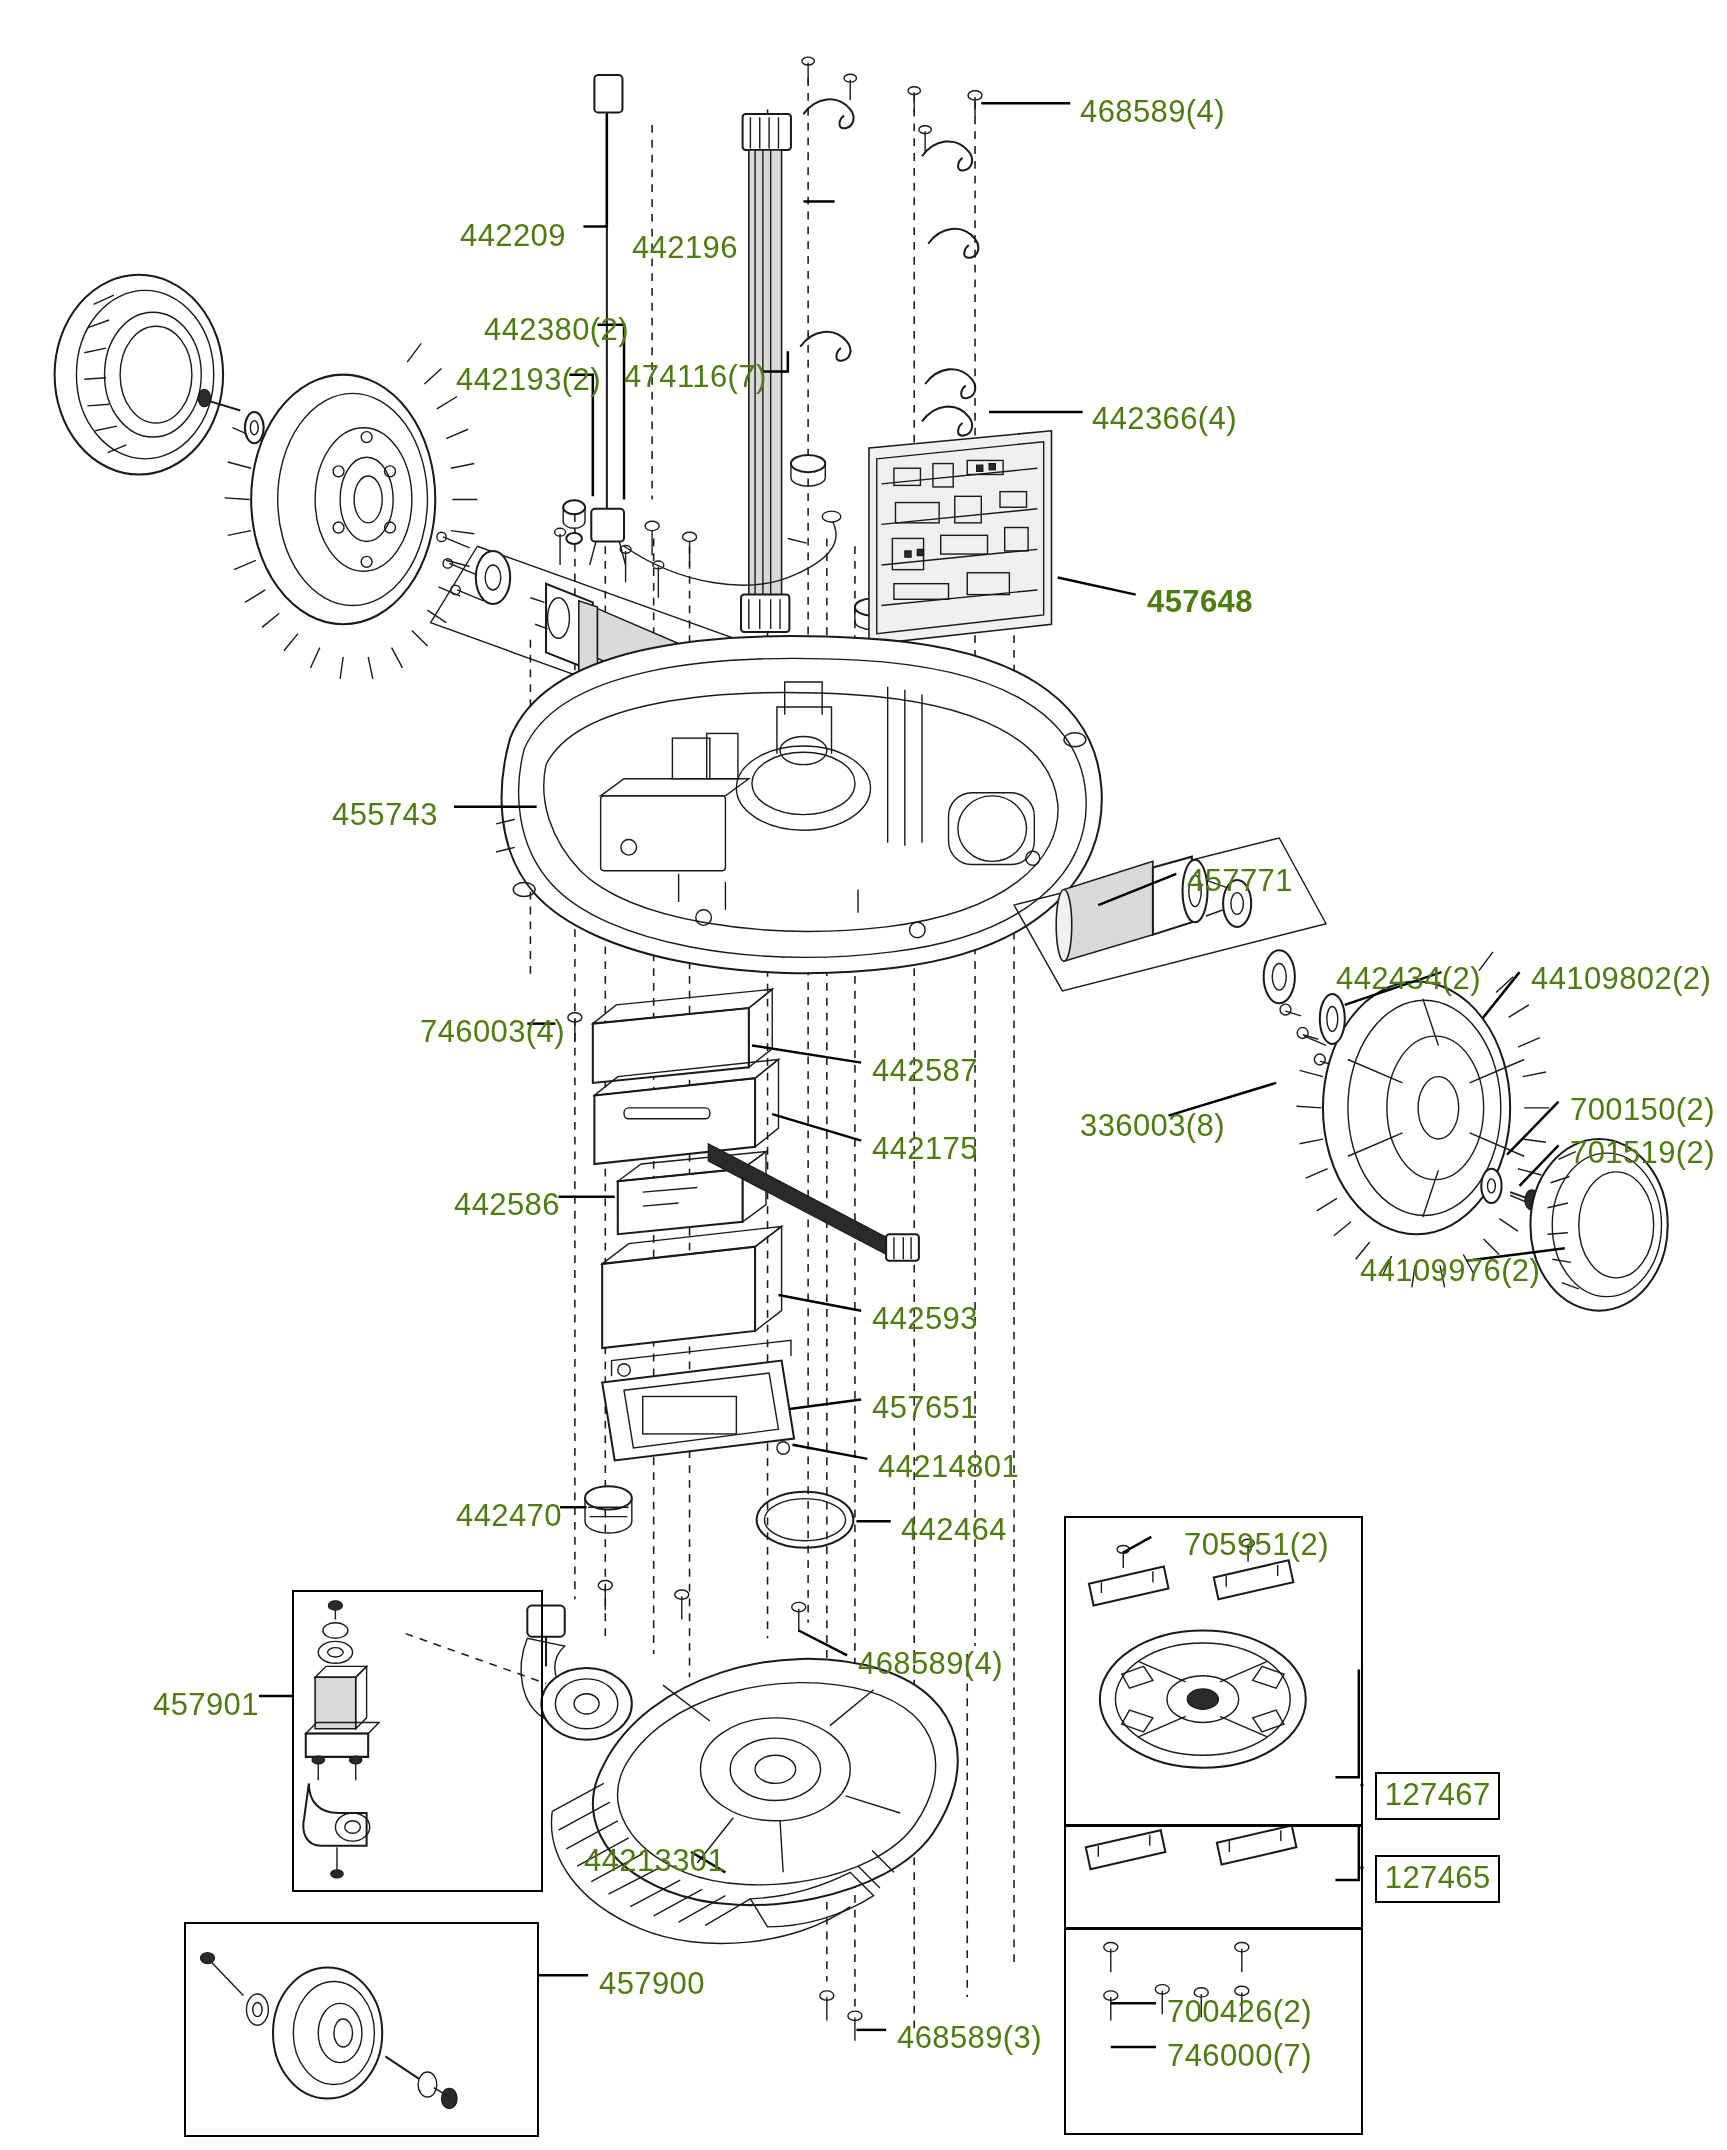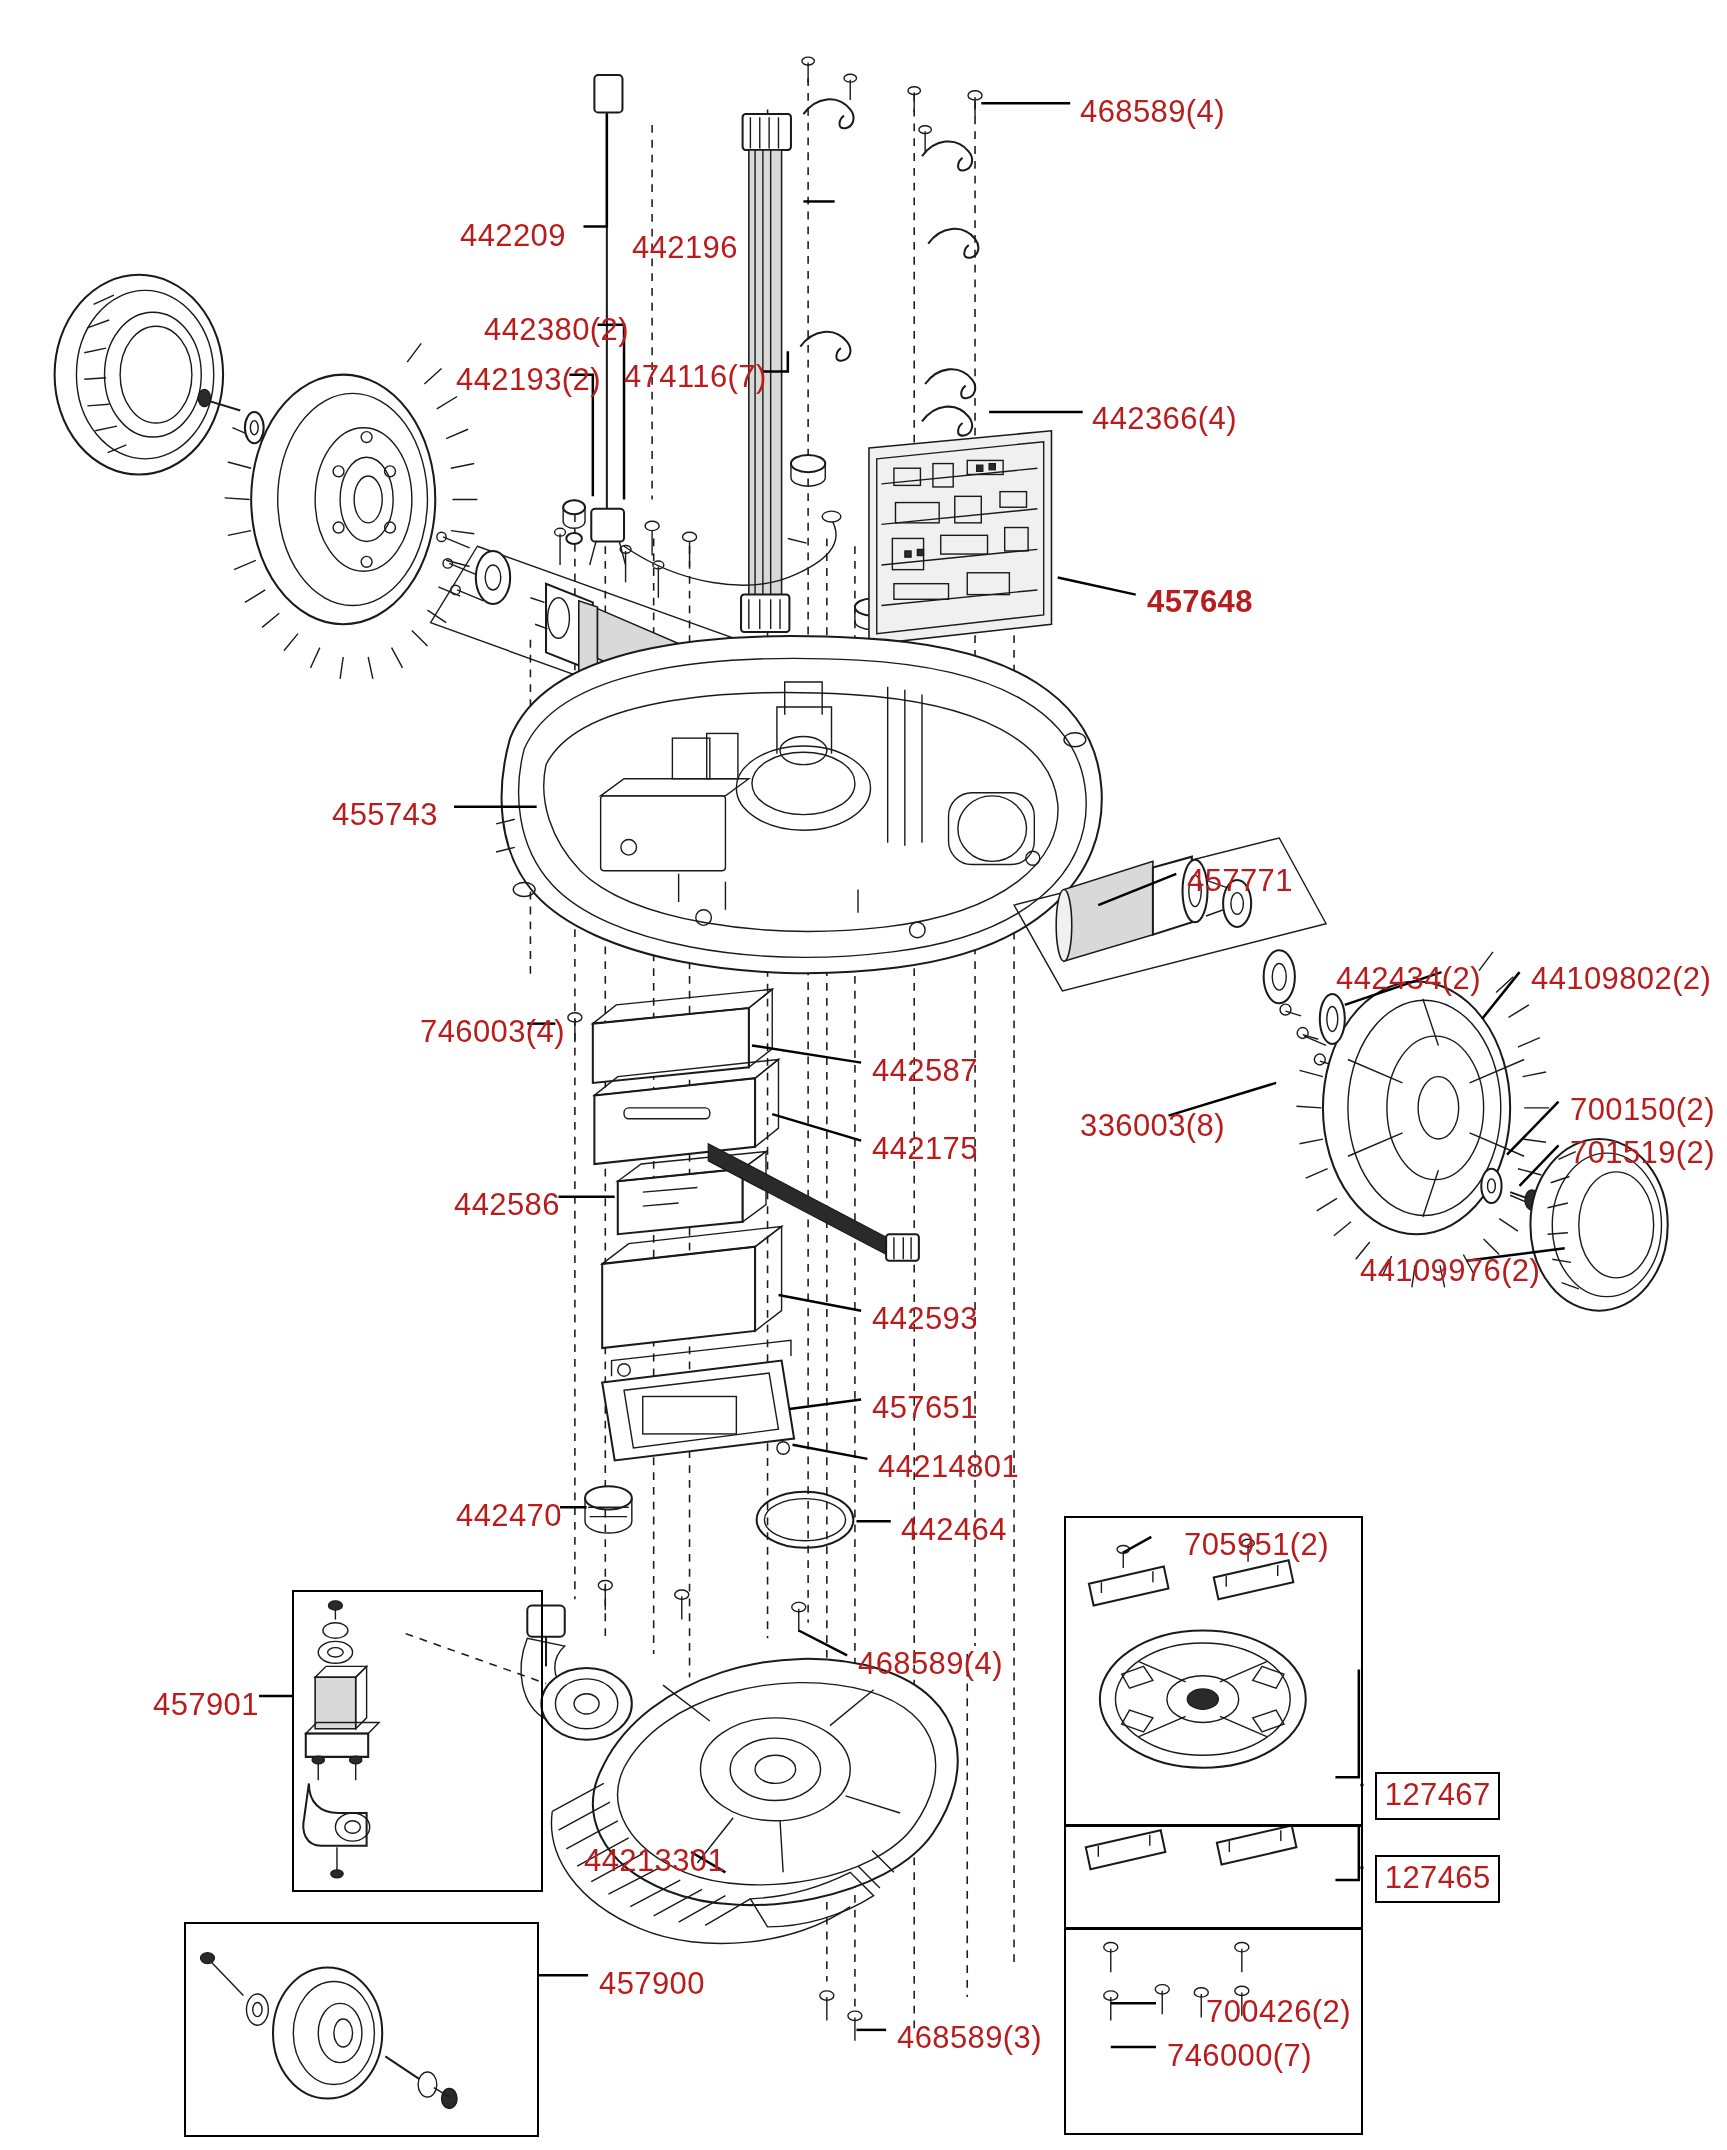--- a/index.html
+++ b/index.html
@@ -14,21 +14,21 @@
     position: relative;
     width: 1727px;
     height: 2151px;
     background: #ffffff;
     overflow: hidden;
   }
   .label {
     position: absolute;
     font-family: "Liberation Sans", sans-serif;
     font-size: 31px;
-    color: #b91c1c;
+    color: #4d7c0f;
     white-space: nowrap;
     letter-spacing: 0.4px;
     text-align: right;
   }
   .label.boxed {
     border: 2.3px solid #000000;
     padding: 3.1px 7.8px 4.7px 7.8px;
     background: #ffffff;
   }
   .dash {
@@ -579,18 +579,18 @@
   <div class="label" style="left:878px;top:1449px;">44214801</div>
   <div class="label" style="left:456px;top:1498px;">442470</div>
   <div class="label" style="left:901px;top:1512px;">442464</div>
   <div class="label" style="left:1162px;top:1527px;margin-left:22px;">705951(2)</div>
   <div class="label" style="left:858px;top:1646px;">468589(4)</div>
   <div class="label" style="left:153px;top:1687px;">457901</div>
   <div class="label boxed" style="left:1375px;top:1772px;">127467</div>
   <div class="label boxed" style="left:1375px;top:1855px;">127465</div>
   <div class="label" style="left:584px;top:1843px;">44213301</div>
   <div class="label" style="left:599px;top:1966px;">457900</div>
-  <div class="label" style="left:1167px;top:1994px;margin-left:39px;">700426(2)</div>
+  <div class="label" style="left:1167px;top:1994px;">700426(2)</div>
   <div class="label" style="left:897px;top:2020px;">468589(3)</div>
   <div class="label" style="left:1167px;top:2038px;">746000(7)</div>
 
 </div>
 
 
 </body></html>

